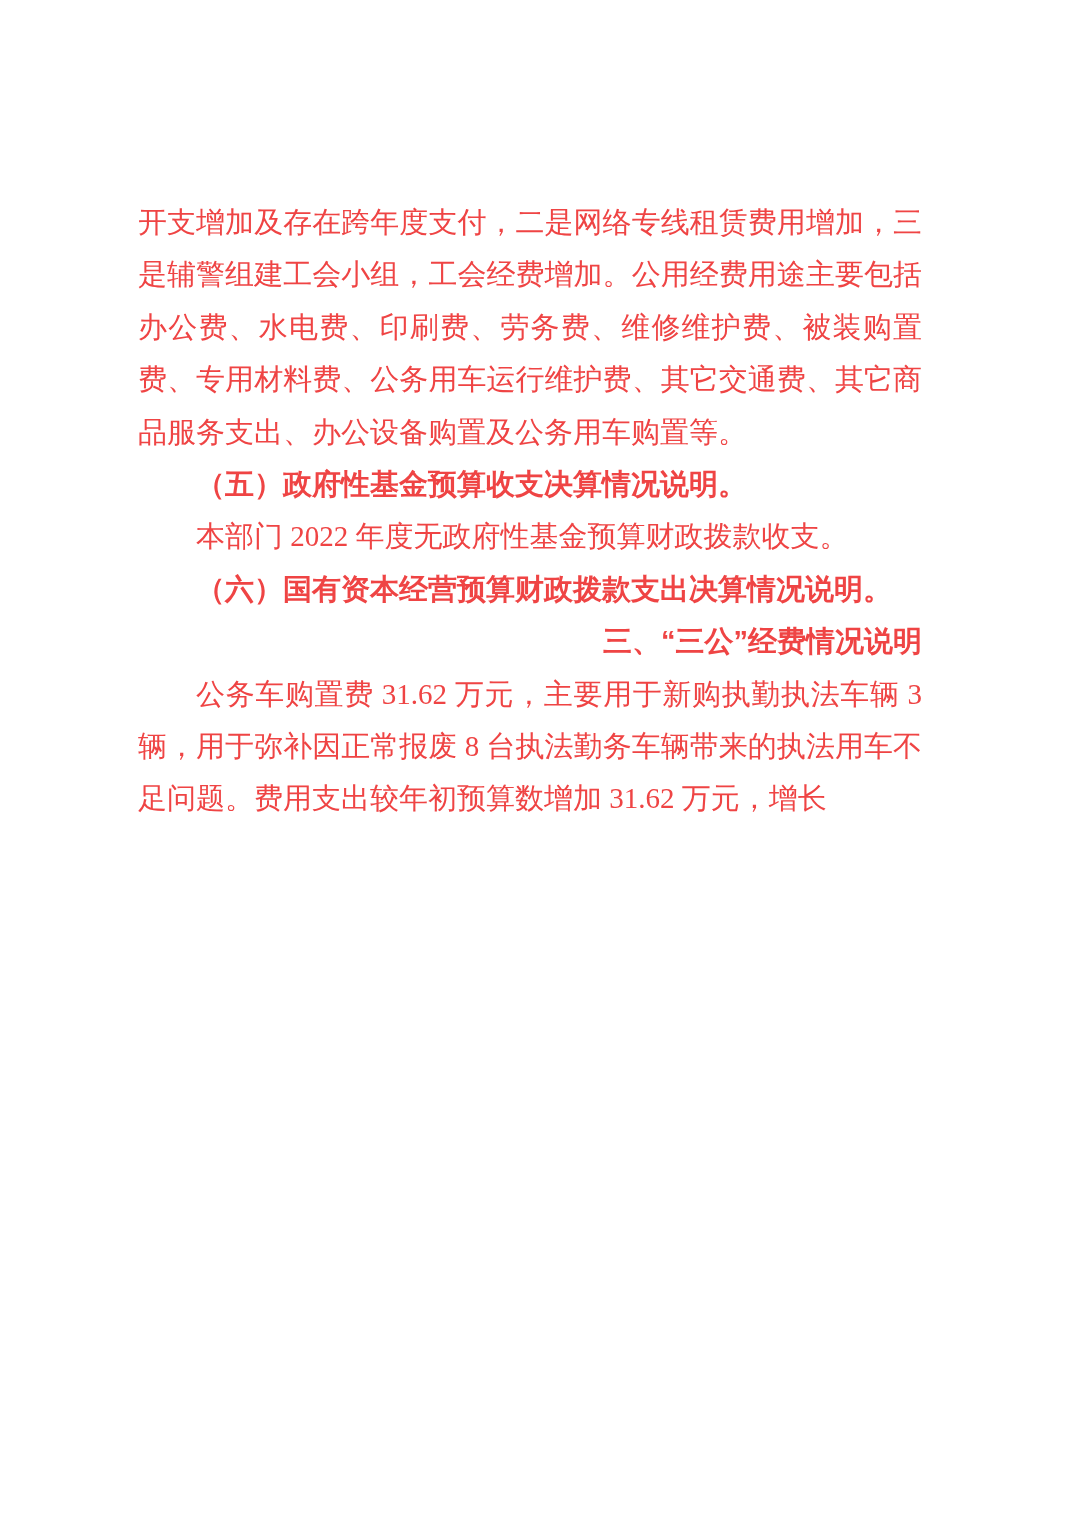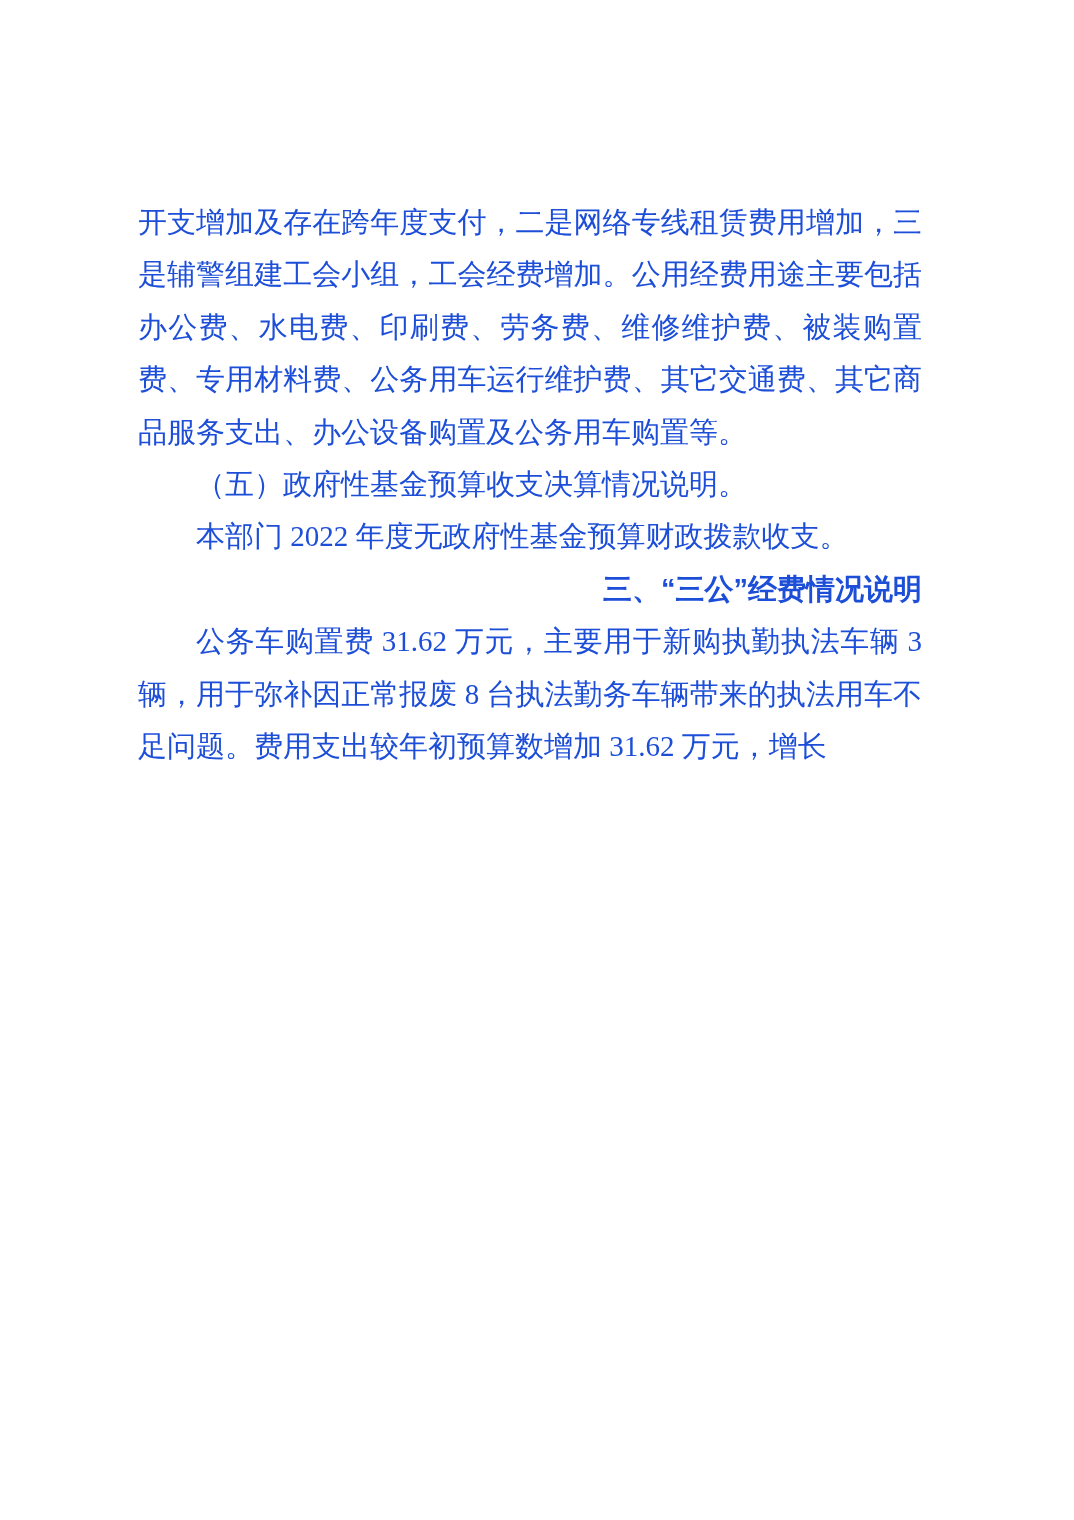--- a/index.html
+++ b/index.html
@@ -6,40 +6,40 @@
     margin: 0;
     padding: 0;
     background: #ffffff;
   }
   .page {
     position: relative;
     width: 1074px;
     height: 1520px;
     box-sizing: border-box;
     background: #ffffff;
-    color: #1d4ed8;
+    color: #ef4444;
     padding: 196px 152px 0 138px;
     font-family: "Liberation Serif", "DejaVu Serif", serif;
     font-size: 29px;
     line-height: 52.4px;
     overflow: hidden;
   }
   .para {
     margin: 0;
     text-align: justify;
     text-indent: 2em;
     word-break: break-all;
   }
   .para.no-indent {
     text-indent: 0;
   }
   .h-kai {
     margin: 0;
     font-size: 29px;
-    font-weight: normal;
+    font-weight: bold;
     text-indent: 2em;
     text-align: left;
     font-family: "Liberation Serif", "DejaVu Serif", serif;
   }
   .h-hei {
     margin: 0;
     font-size: 29px;
     font-weight: bold;
     text-indent: 2em;
     text-align: right;
@@ -50,20 +50,21 @@
 <body>
 
 <div class="page">
 
   <p class="para no-indent">开支增加及存在跨年度支付，二是网络专线租赁费用增加，三是辅警组建工会小组，工会经费增加。公用经费用途主要包括办公费、水电费、印刷费、劳务费、维修维护费、被装购置费、专用材料费、公务用车运行维护费、其它交通费、其它商品服务支出、办公设备购置及公务用车购置等。</p>
 
   <h3 class="h-kai">（五）政府性基金预算收支决算情况说明。</h3>
 
   <p class="para">本部门 2022 年度无政府性基金预算财政拨款收支。</p>
 
+  <h3 class="h-kai">（六）国有资本经营预算财政拨款支出决算情况说明。</h3>
 
 
   <h2 class="h-hei">三、“三公”经费情况说明</h2>
 
 
 
 
 
   <p class="para">公务车购置费 31.62 万元，主要用于新购执勤执法车辆 3 辆，用于弥补因正常报废 8 台执法勤务车辆带来的执法用车不足问题。费用支出较年初预算数增加 31.62 万元，增长</p>
 

